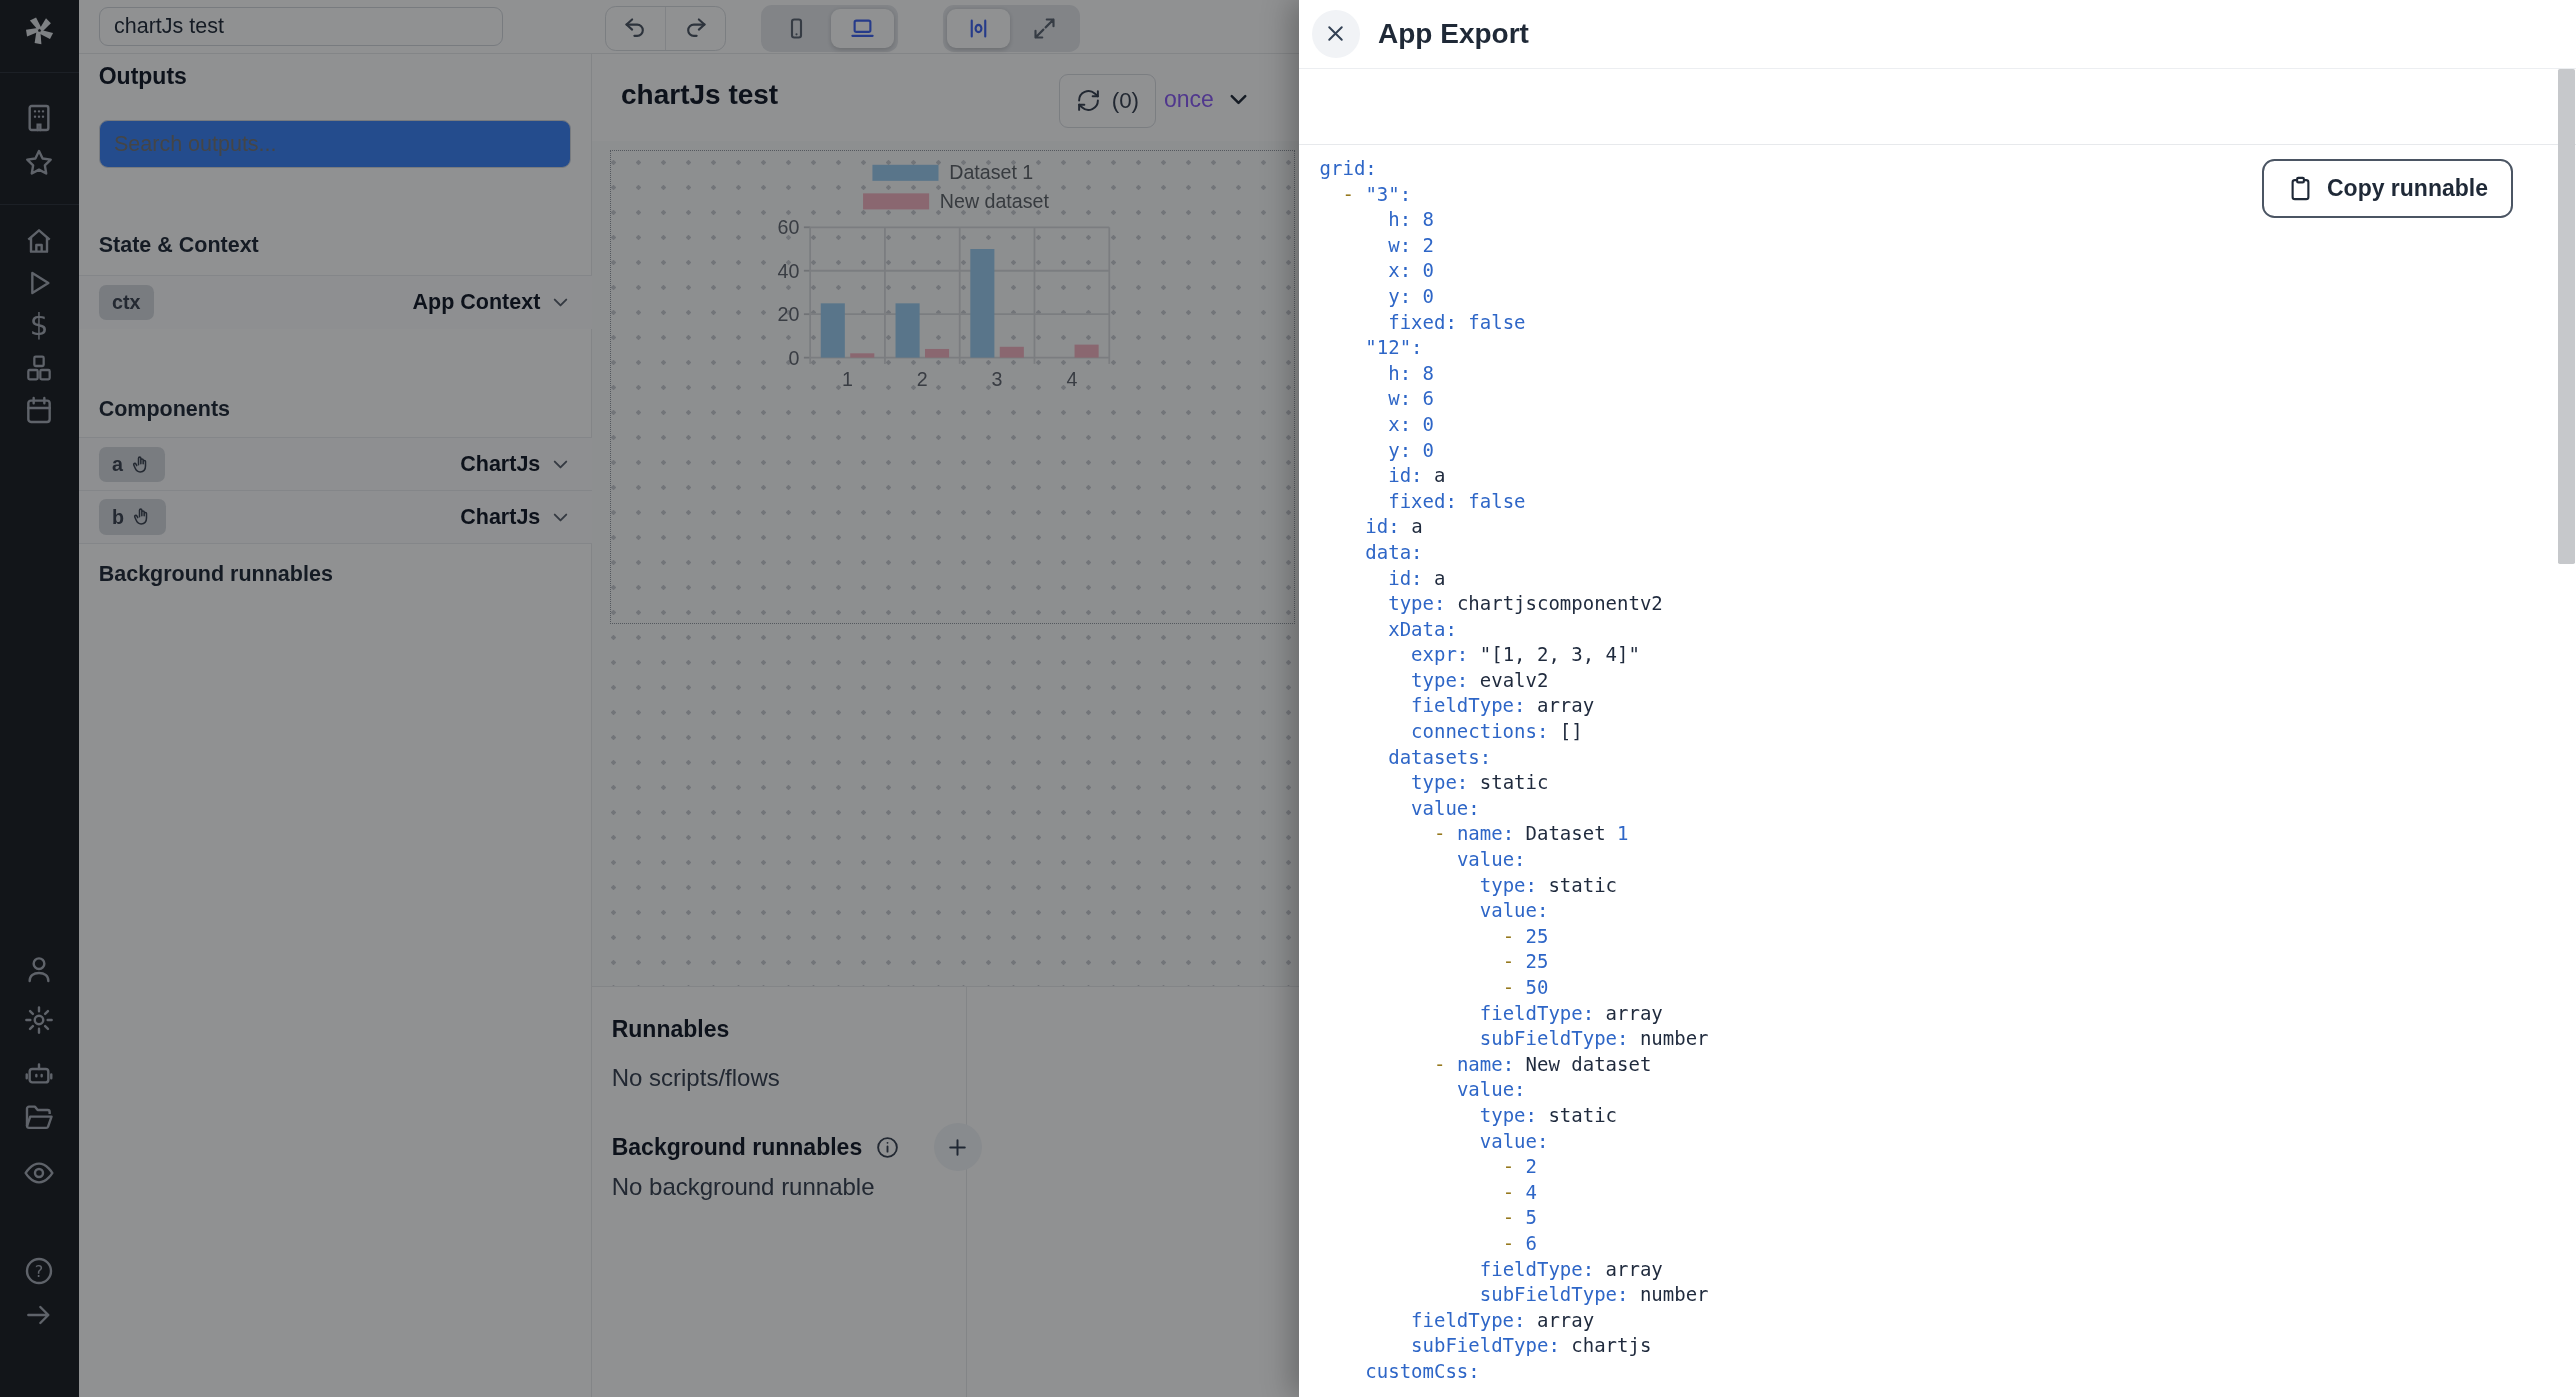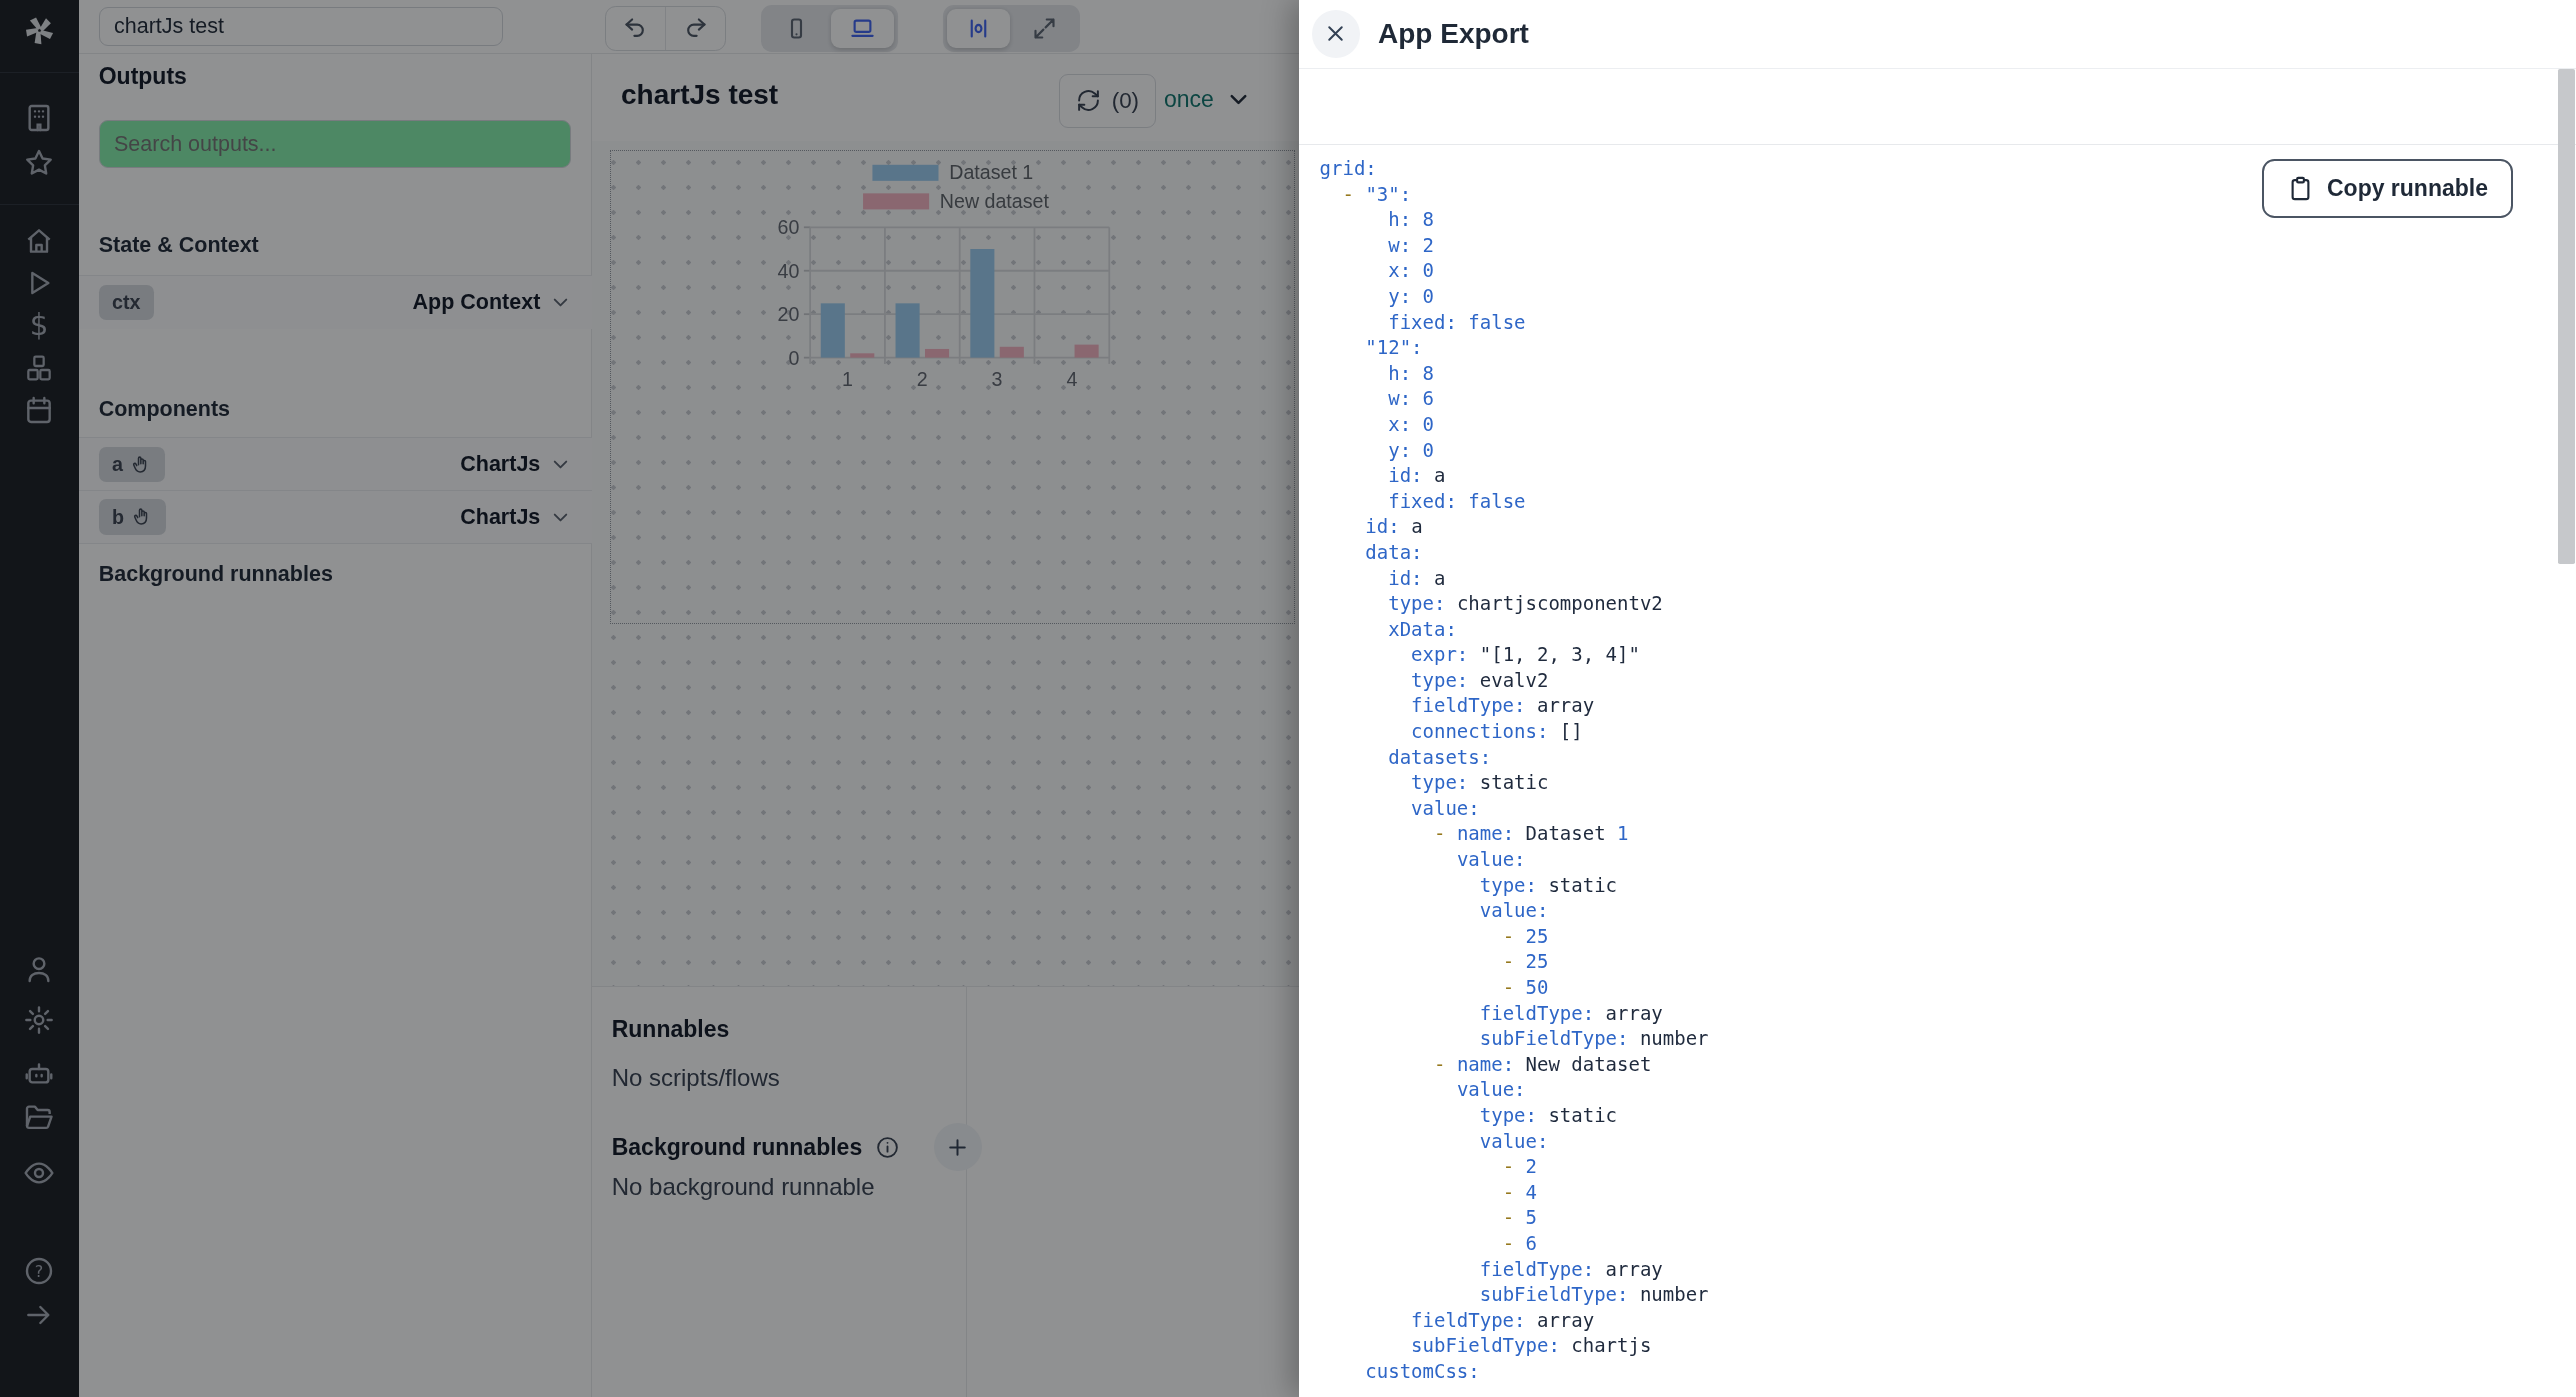--- a/index.html
+++ b/index.html
@@ -22,34 +22,34 @@
   .btn-group .tbtn + .tbtn{border-left:1.8px solid #e3e6ea;}
   .toggle-group{position:absolute;top:4.5px;height:47px;background:#e6e8ec;border-radius:10.7px;display:flex;align-items:center;padding:0 3.6px;gap:3.6px;}
   .toggle-btn{width:63px;height:39px;border-radius:9px;display:flex;align-items:center;justify-content:center;color:#5b6472;}
   .toggle-btn.active{background:#fff;box-shadow:0 1.8px 5.4px rgba(0,0,0,.18);color:#3f63f0;}
 
   
   #outputs{left:79px;top:54px;width:513px;height:1343px;background:#fff;border-right:1.8px solid #e7e9ec;box-sizing:border-box;}
   .panel-h1{position:absolute;left:19.7px;font-size:23px;font-weight:700;color:#111827;}
   .panel-h2{position:absolute;left:19.7px;font-size:21.5px;font-weight:600;color:#1f2937;}
   #search-outputs{position:absolute;left:19.7px;top:66px;width:472px;height:48px;border:1.8px solid #d3d7dd;border-radius:9px;
-    font:21.5px "Liberation Sans",sans-serif;color:#1f2937;padding:0 14.3px;box-sizing:border-box;outline:none;background:#86efac;}
+    font:21.5px "Liberation Sans",sans-serif;color:#1f2937;padding:0 14.3px;box-sizing:border-box;outline:none;background:#3b82f6;}
   .o-row{position:absolute;left:0;width:513px;height:54px;border-top:1.8px solid #e9ebee;box-sizing:border-box;
     display:flex;align-items:center;padding:0 19.7px;background:#fcfcfd;}
   .o-row.last{border-bottom:1.8px solid #e9ebee;}
   .o-badge{background:#d5d9df;border-radius:7.2px;padding:6.3px 13.4px;font-size:19.7px;font-weight:700;color:#3b4350;display:flex;align-items:center;gap:7.2px;}
   .o-right{margin-left:auto;display:flex;align-items:center;gap:9px;font-size:21.5px;font-weight:600;color:#111827;}
   .chev{color:#59616e;}
 
   
   #canvas-panel{left:592px;top:54px;width:707px;height:932px;background:#fff;}
   #canvas-header{position:absolute;left:0;top:0;width:707px;height:87px;}
   #canvas-title{position:absolute;left:29px;top:25px;font-size:28px;font-weight:700;color:#111827;}
   #refresh-btn{position:absolute;left:467px;top:19.7px;height:52px;border:1.8px solid #d9dce1;border-radius:9px;display:flex;align-items:center;gap:10.7px;padding:0 16px;color:#374151;font-size:22.4px;}
-  #mode-select{position:absolute;left:572px;top:19.7px;height:52px;display:flex;align-items:center;gap:10.7px;font-size:23px;color:#0f766e;}
+  #mode-select{position:absolute;left:572px;top:19.7px;height:52px;display:flex;align-items:center;gap:10.7px;font-size:23px;color:#8b5cf6;}
   #dotgrid{position:absolute;left:0;top:87px;width:707px;height:845px;background-color:#fafbfc;
     background-image:radial-gradient(#c9ccd1 2.1px,transparent 2.3px);background-size:25px 25px;background-position:9px 9px;}
   #component-box{position:absolute;left:18px;top:9px;width:685px;height:474px;border:1.8px dotted #9298a1;box-sizing:border-box;}
   #zoom-ctrl{position:absolute;left:34px;top:851px;display:flex;align-items:center;gap:14.3px;}
   .zbtn{width:41px;height:41px;background:#fff;border:1.8px solid #d9dce1;border-radius:9px;display:flex;align-items:center;justify-content:center;font-size:27px;color:#374151;}
   #zoom-label{font-size:23px;color:#374151;}
 
   
   #bottom-panel{left:592px;top:986px;width:707px;height:411px;background:#fff;border-top:1.8px solid #e7e9ec;box-sizing:border-box;}
   #bp-divider{position:absolute;left:374px;top:0;width:0;height:411px;border-left:1.8px solid #e7e9ec;}

